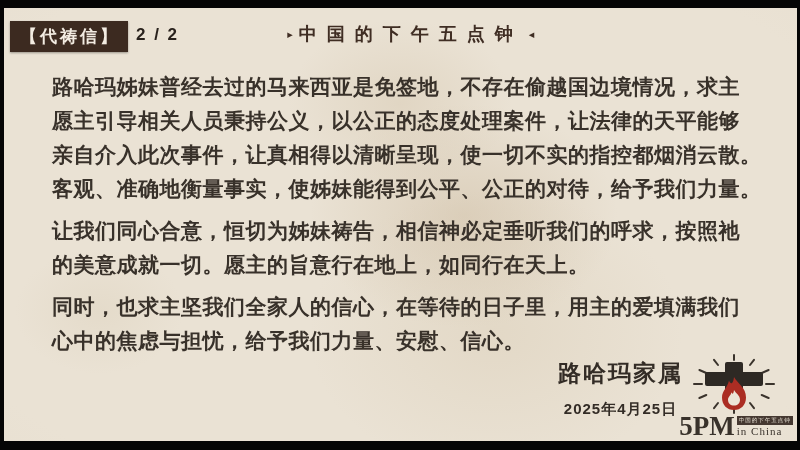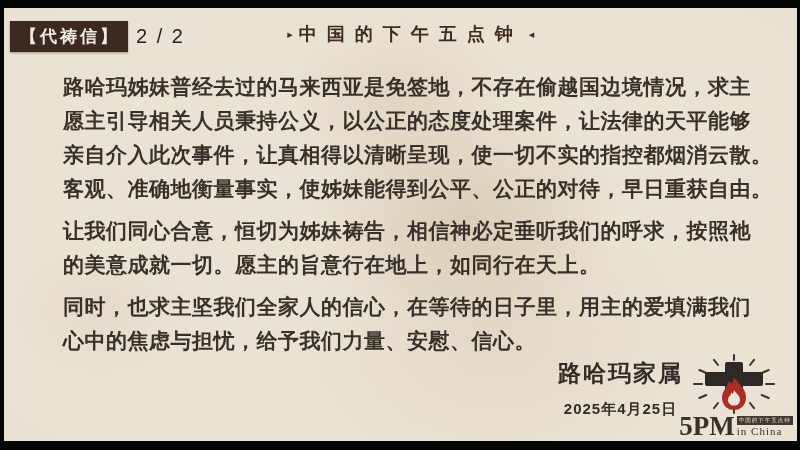--- a/index.html
+++ b/index.html
@@ -25,33 +25,33 @@
   .header { position: absolute; left: 0; top: 8px; width: 100%; height: 46px; }
   .badge {
     position: absolute; left: 6px; top: 5px;
     background: #3c2a20; color: #f3ece2;
     font-size: 17px; font-weight: bold;
     letter-spacing: 3px; padding: 4px 8px 4px 10px;
     box-shadow: 0 1px 2px rgba(0,0,0,0.35);
   }
   .page-num {
     position: absolute; left: 132px; top: 9px;
-    color: #29221d; font-size: 20px; font-weight: normal; letter-spacing: 2px;
+    color: #29221d; font-size: 17px; font-weight: bold; letter-spacing: 2px;
   }
   .title {
     position: absolute; left: 50%; top: 6px; transform: translateX(-46%);
     display: flex; align-items: center;
     color: #3f2d23; font-family: "Liberation Serif", "DejaVu Serif", serif;
     font-size: 18px; font-weight: bold; letter-spacing: 10px;
     white-space: nowrap;
   }
   .title .arrow { font-size: 11px; letter-spacing: 0; margin: 0 6px; }
   
   .content { position: absolute; left: 44px; top: 62px; width: 716px; }
-  .para { margin: 0 0 8px 15px; }
+  .para { margin: 0 0 8px 4px; }
   .line {
     white-space: nowrap;
     color: #38312a; font-size: 21px; font-weight: bold;
     line-height: 34px; letter-spacing: 0.5px;
   }
   
   .signature { position: absolute; right: 114px; top: 350px; text-align: center; }
   .sig-name { color: #332c26; font-size: 23px; font-weight: bold; letter-spacing: 2px; }
   .sig-date { color: #332c26; font-size: 15px; font-weight: bold; margin-top: 11px; letter-spacing: 1px; }
   
@@ -87,21 +87,21 @@
         <span>中国的下午五点钟</span>
         <span class="arrow">◂</span>
       </div>
     </div>
 
     <div class="content">
       <div class="para">
         <div class="line">路哈玛姊妹普经去过的马来西亚是免签地，不存在偷越国边境情况，求主</div>
         <div class="line">愿主引导相关人员秉持公义，以公正的态度处理案件，让法律的天平能够</div>
         <div class="line">亲自介入此次事件，让真相得以清晰呈现，使一切不实的指控都烟消云散。</div>
-        <div class="line">客观、准确地衡量事实，使姊妹能得到公平、公正的对待，早日重获自由。</div>
+        <div class="line">客观、准确地衡量事实，使姊妹能得到公平、公正的对待，给予我们力量。</div>
       </div>
       <div class="para">
         <div class="line">让我们同心合意，恒切为姊妹祷告，相信神必定垂听我们的呼求，按照祂</div>
         <div class="line">的美意成就一切。愿主的旨意行在地上，如同行在天上。</div>
       </div>
       <div class="para">
         <div class="line">同时，也求主坚我们全家人的信心，在等待的日子里，用主的爱填满我们</div>
         <div class="line">心中的焦虑与担忧，给予我们力量、安慰、信心。</div>
       </div>
     </div>

